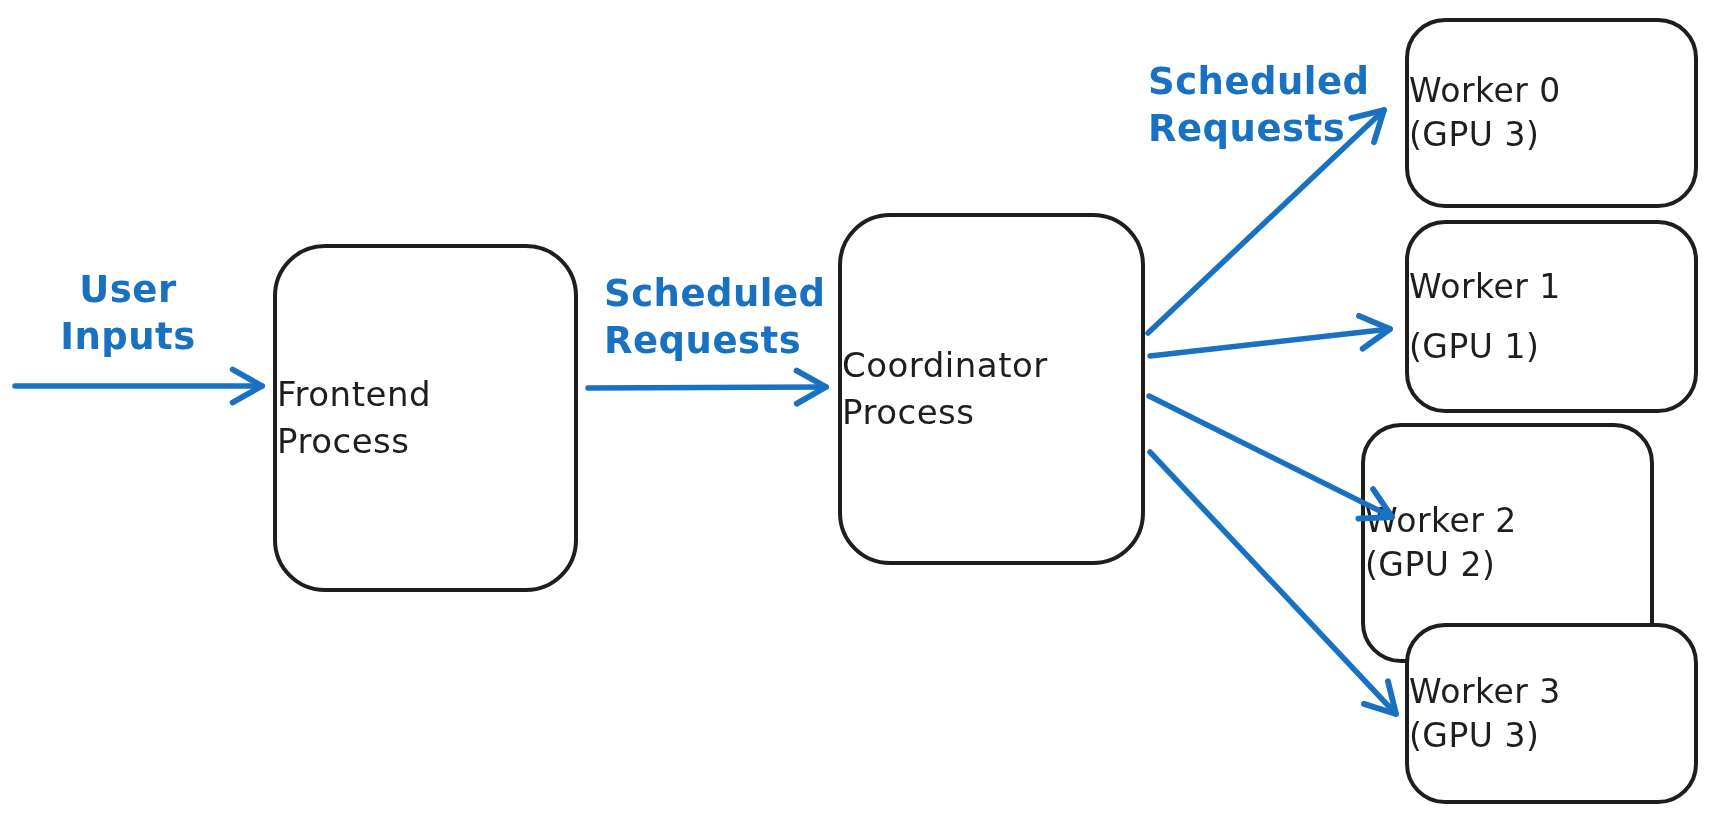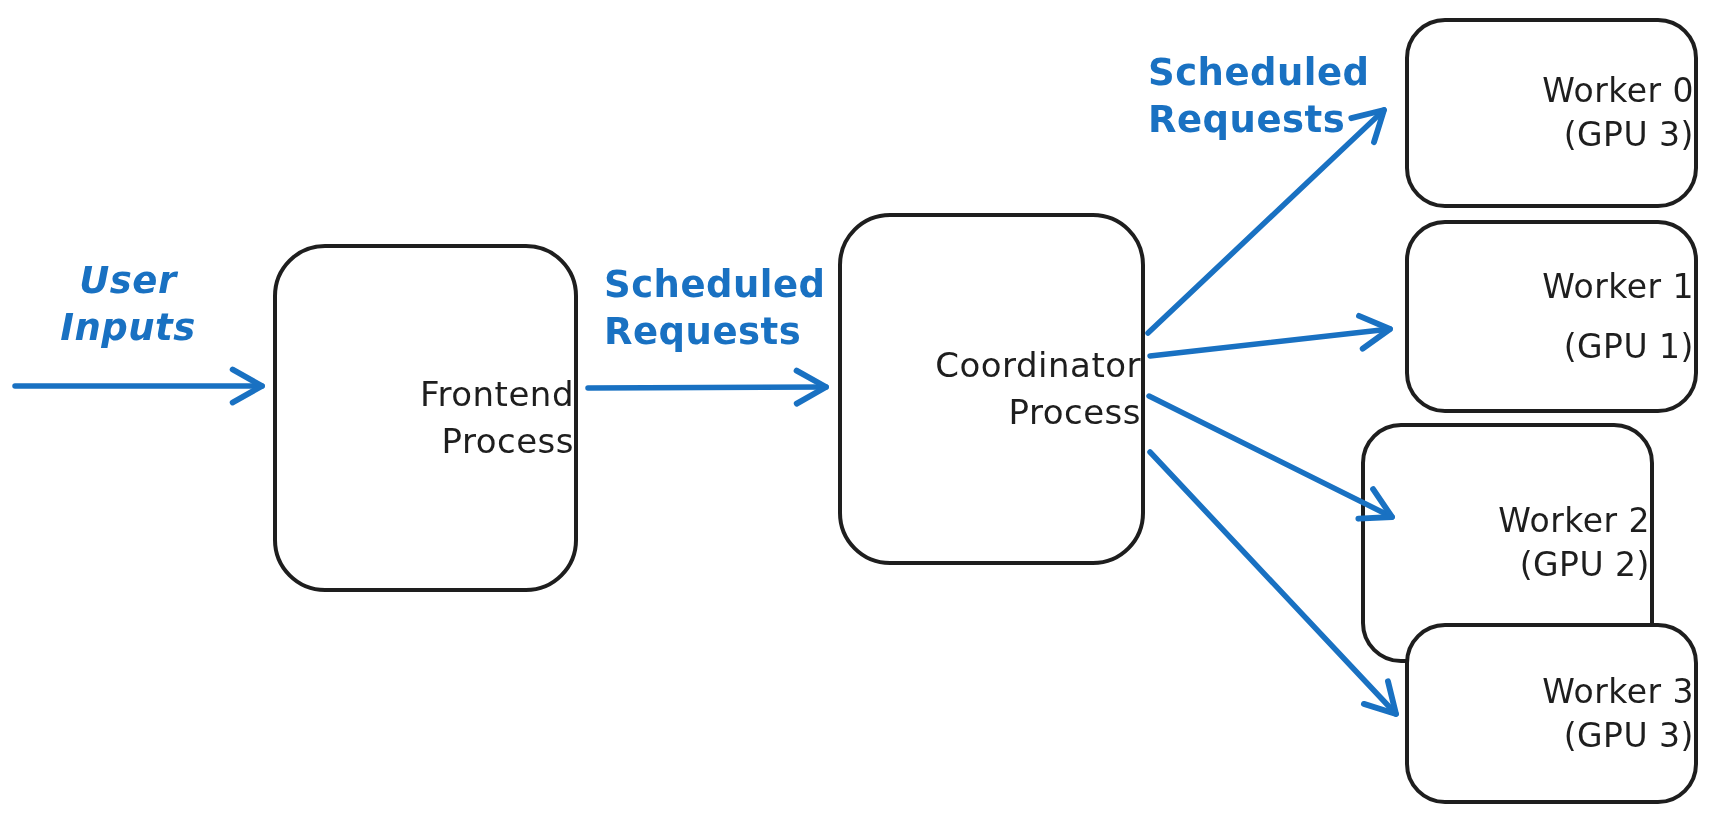--- a/index.html
+++ b/index.html
@@ -15,21 +15,21 @@
     font-family: "DejaVu Sans", sans-serif;
     overflow: hidden;
   }
   .node {
     position: absolute;
     box-sizing: border-box;
     background: var(--node-fill, #ffffff);
     border: 4px solid var(--node-stroke, #1e1e1e);
     display: flex;
     flex-direction: column;
-    align-items: flex-end;
+    align-items: flex-start;
     justify-content: center;
     text-align: center;
     color: var(--label-text, #1e1e1e);
     font-size: 34px;
     line-height: 1.38;
     letter-spacing: 0.5px;
   }
   .node.process { border-radius: 52px; }
   .node.worker  { border-radius: 40px; }
 
@@ -42,22 +42,23 @@
   .node.worker { font-size: 33px; line-height: 1.32; }
 
   .edge-label {
     position: absolute;
     color: var(--edge-label-text, #1971c2);
     font-size: 37px;
     font-weight: bold;
     line-height: 1.26;
     letter-spacing: 0.5px;
     white-space: nowrap;
+    margin-top: 9px;
   }
-  #user-inputs-label        { left: 48px;   top: 258px; width: 160px; text-align: center; font-style: italic; }
+  #user-inputs-label        { left: 48px;   top: 258px; width: 160px; text-align: center; }
   #processed-requests-label { left: 604px;  top: 262px; text-align: left; }
   #scheduled-requests-label { left: 1148px; top: 50px;  text-align: left; }
 
   .arrow-layer {
     position: absolute;
     left: 0; top: 0;
     width: 1723px;
     height: 837px;
     pointer-events: none;
   }

